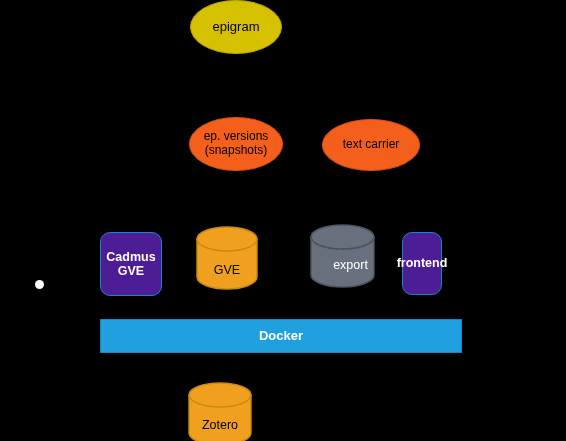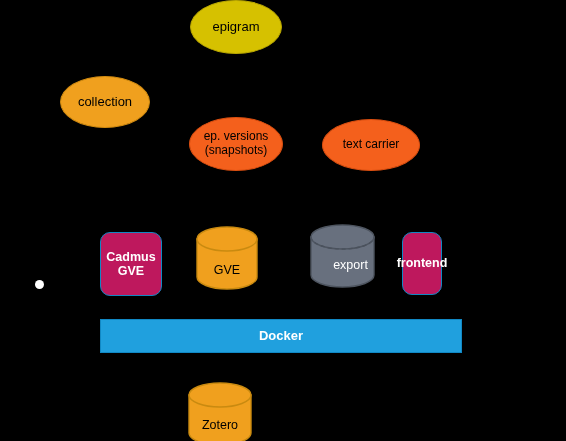--- a/index.html
+++ b/index.html
@@ -47,21 +47,21 @@
   }
   .ellipse-hot {
     background: #F4601C;
     border: 1px solid #D84E10;
     color: #000000;
     font-size: 12px;
   }
 
   
   .rrect-blue {
-    background: #be185d;
+    background: #4c1d95;
     border: 1px solid #1188C4;
     border-radius: 10px;
     color: #FFFFFF;
     font-size: 12.5px;
     font-weight: bold;
   }
 
   
   .cylinder {
     position: absolute;
@@ -99,23 +99,20 @@
 </style>
 </head>
 <body>
 
 <div id="canvas">
 
   <div class="node ellipse ellipse-epigram" style="left:190px; top:0; width:92px; height:54px;">
     <span class="label">epigram</span>
   </div>
 
-  <div class="node ellipse ellipse-collection" style="left:60px; top:76px; width:90px; height:52px;">
-    <span class="label">collection</span>
-  </div>
 
   <div class="node ellipse ellipse-hot" style="left:189px; top:117px; width:94px; height:54px;">
     <span class="label">ep. versions
 (snapshots)</span>
   </div>
 
   <div class="node ellipse ellipse-hot" style="left:322px; top:119px; width:98px; height:52px;">
     <span class="label">text carrier</span>
   </div>
 

